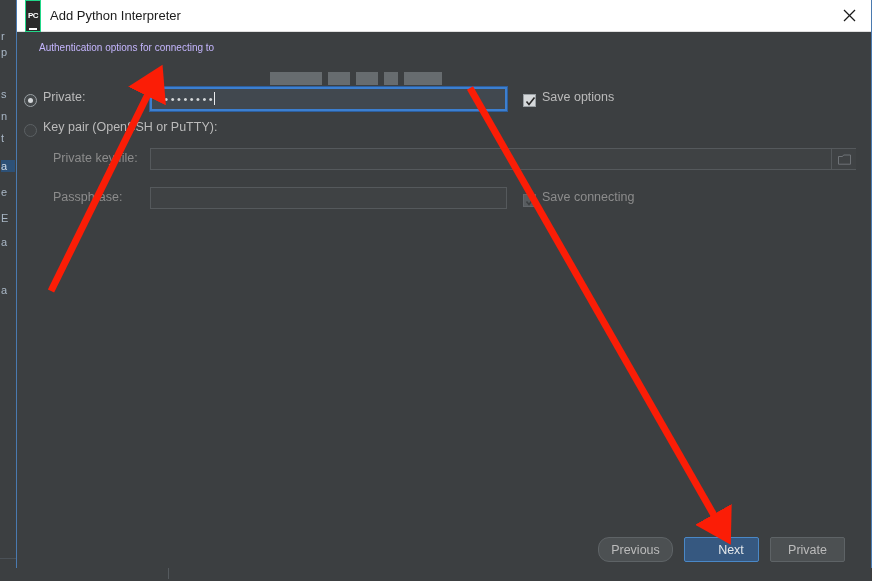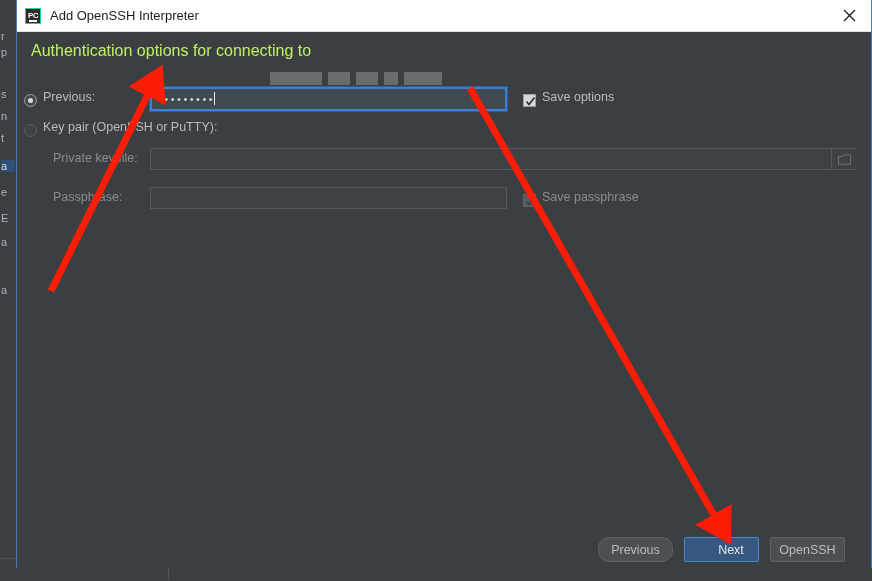--- a/index.html
+++ b/index.html
@@ -82,21 +82,21 @@
     position: relative;
     height: 31px;
     background: #ffffff;
     border-bottom: 1px solid #dfdfdf;
     display: flex;
     align-items: center;
   }
   .app-icon {
     position: relative;
     width: 16px;
-    height: 16px;
+    height: 32px;
     margin-left: 8px;
     background: #2b2b2b;
     border: 1px solid #21d789;
     box-sizing: border-box;
     display: flex;
     align-items: center;
     justify-content: center;
     flex: 0 0 auto;
   }
   .app-icon .pc {
@@ -134,24 +134,24 @@
 
   
   .content {
     position: relative;
     height: 536px;
     background: #3c3f41;
   }
 
   .auth-header {
     position: absolute;
-    left: 14px;
+    left: 22px;
     top: 10px;
-    font-size: 16px;
-    color: #bef264;
+    font-size: 10px;
+    color: #c4b5fd;
     white-space: nowrap;
   }
   .redacted {
     position: absolute;
     left: 253px;
     top: 40px;
     width: 175px;
     height: 14px;
   }
   .redacted span {
@@ -299,21 +299,21 @@
     </div>
   </div>
 
   <div id="dialog">
 
     <div class="titlebar">
       <div class="app-icon">
         <span class="pc">PC</span>
         <span class="bar"></span>
       </div>
-      <div class="title-text">Add OpenSSH Interpreter</div>
+      <div class="title-text">Add Python Interpreter</div>
       <div class="close-btn">
         <svg width="13" height="13" viewBox="0 0 13 13">
           <line x1="1" y1="1" x2="12" y2="12" stroke="#1a1a1a" stroke-width="1.2"></line>
           <line x1="12" y1="1" x2="1" y2="12" stroke="#1a1a1a" stroke-width="1.2"></line>
         </svg>
       </div>
     </div>
 
     <div class="content">
 
@@ -321,21 +321,21 @@
       <div class="redacted">
         <span style="left:0px;   width:52px;"></span>
         <span style="left:58px;  width:22px;"></span>
         <span style="left:86px;  width:22px;"></span>
         <span style="left:114px; width:14px;"></span>
         <span style="left:134px; width:38px;"></span>
       </div>
 
       <div class="row">
         <div class="radio checked" style="left:7px; top:62px;"></div>
-        <div class="lbl" style="left:26px; top:58px;">Previous:</div>
+        <div class="lbl" style="left:26px; top:58px;">Private:</div>
         <div class="field focused" style="left:133px; top:55px; width:357px; height:24px;">
           <span class="pw-dots">•••••••••</span>
           <span class="caret"></span>
         </div>
         <div class="checkbox" style="left:506px; top:62px;">
           <svg width="11" height="11" viewBox="0 0 11 11">
             <polyline points="1.5,5.5 4,8.5 9.5,1.5" fill="none" stroke="#2b2b2b" stroke-width="1.6"></polyline>
           </svg>
         </div>
         <div class="lbl" style="left:525px; top:58px;">Save options</div>
@@ -358,26 +358,26 @@
       </div>
 
       <div class="row">
         <div class="lbl dim" style="left:36px; top:158px;">Passphrase:</div>
         <div class="field disabled" style="left:133px; top:155px; width:357px;"></div>
         <div class="checkbox disabled" style="left:506px; top:162px;">
           <svg width="11" height="11" viewBox="0 0 11 11">
             <polyline points="1.5,5.5 4,8.5 9.5,1.5" fill="none" stroke="#3c3f41" stroke-width="1.6"></polyline>
           </svg>
         </div>
-        <div class="lbl dim" style="left:525px; top:158px;">Save passphrase</div>
+        <div class="lbl dim" style="left:525px; top:158px;">Save connecting</div>
       </div>
 
       <div class="btn" style="left:581px; top:505px; width:75px;border-radius:11px;">Previous</div>
       <div class="btn default" style="left:667px; top:505px; width:75px;padding-left:19px;">Next</div>
-      <div class="btn" style="left:753px; top:505px; width:75px;">OpenSSH</div>
+      <div class="btn" style="left:753px; top:505px; width:75px;">Private</div>
 
     </div>
   </div>
 
   <svg class="annot" viewBox="0 0 872 581">
     <defs>
       <marker id="ah" markerWidth="6" markerHeight="6" refX="1.6" refY="3" orient="auto" markerUnits="strokeWidth">
         <path d="M0,0 L0,6 L5,3 z" fill="#fb1d06"></path>
       </marker>
     </defs>

